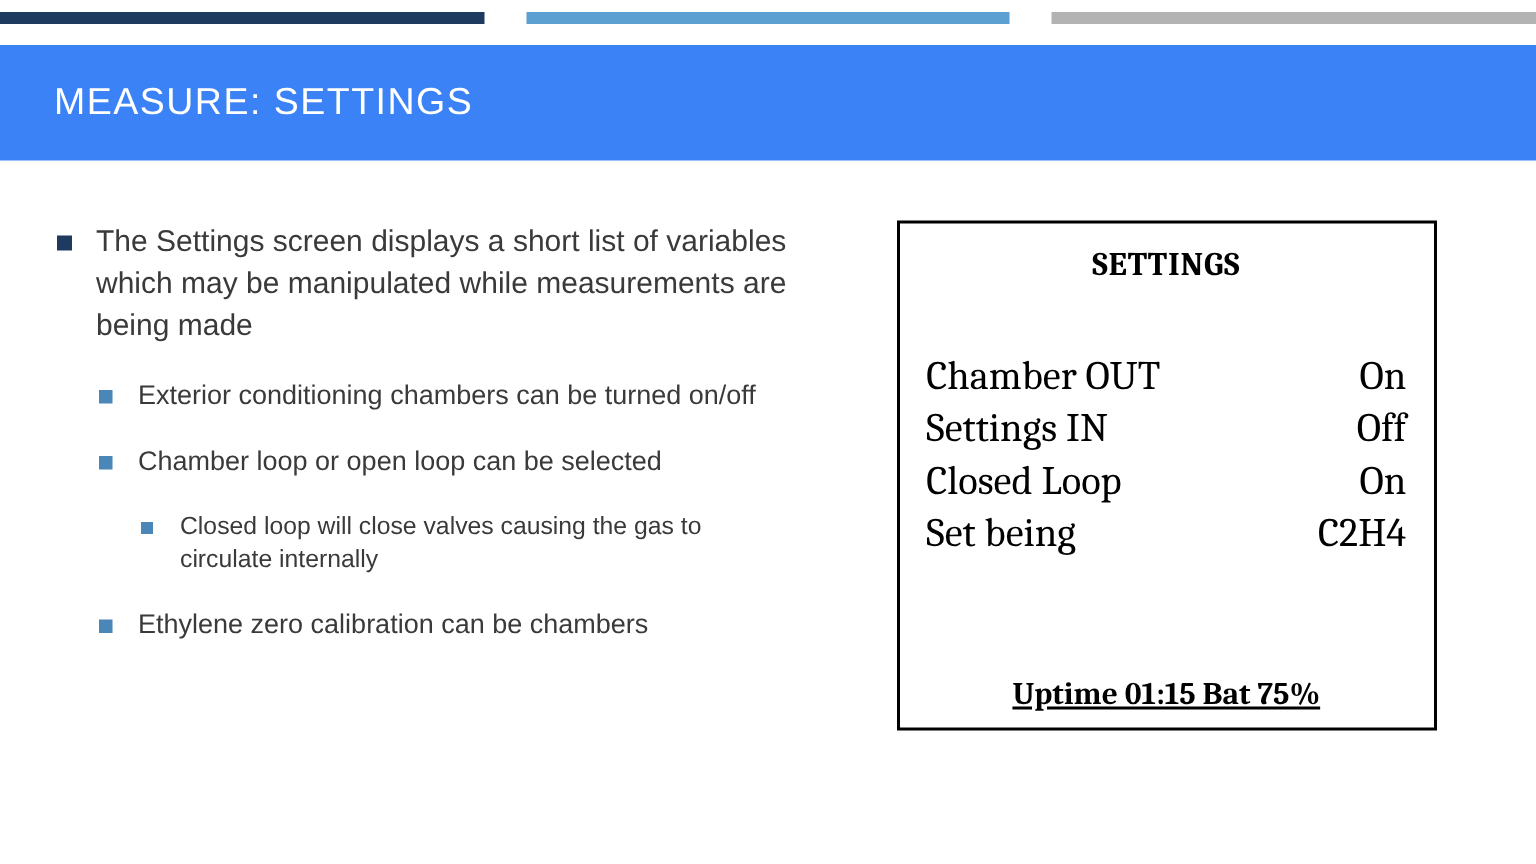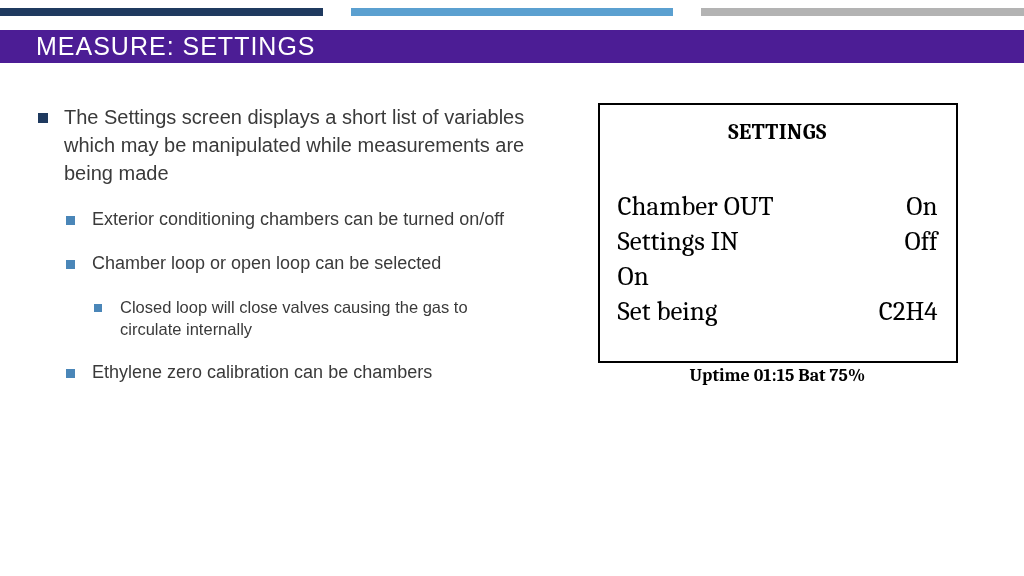--- a/index.html
+++ b/index.html
@@ -16,23 +16,23 @@
     height: 8px;
     margin: 8px 0 14px 0;
     gap: 28px;
   }
   .top-accent div { flex: 1; height: 100%; }
   .seg1 { background: #1f3a5f; }
   .seg2 { background: #5ba0d0; }
   .seg3 { background: #b3b3b3; }
 
   .title-bar {
-    background: #4c1d95;
+    background: #3b82f6;
     color: #ffffff;
-    padding: 2px 36px;
+    padding: 24px 36px;
     font-size: 25px;
     font-weight: 400;
     letter-spacing: 1px;
   }
 
   .content {
     display: flex;
     padding: 40px 36px 20px 36px;
     gap: 40px;
   }
@@ -89,21 +89,21 @@
   ul.bullets ul ul > li::before {
     width: 8px;
     height: 8px;
     top: 8px;
     background: #4a86b8;
   }
 
   .panel {
     border: 2px solid #000;
     width: 360px;
-    height: 260px;
+    height: 340px;
     padding: 14px 18px 4px 18px;
     font-family: Cambria, Georgia, "Times New Roman", serif;
     color: #000;
     display: flex;
     flex-direction: column;
   }
   .panel-title {
     text-align: center;
     font-weight: 700;
     font-size: 22px;
@@ -112,24 +112,25 @@
   }
   .panel-rows { flex: 1; }
   .panel-row {
     display: flex;
     justify-content: space-between;
     font-size: 27px;
     margin-bottom: 4px;
   }
   .panel-status {
     text-align: center;
-    font-size: 18px;
+    font-size: 21px;
     font-weight: 700;
     margin-top: 34px;
     margin-bottom: 6px;
+    text-decoration: underline;
   }
 </style>
 </head>
 <body>
 
 <div class="top-accent">
   <div class="seg1"></div>
   <div class="seg2"></div>
   <div class="seg3"></div>
 </div>
@@ -163,20 +164,21 @@
       <div class="panel-rows">
         <div class="panel-row">
           <span>Chamber OUT</span>
           <span>On</span>
         </div>
         <div class="panel-row">
           <span>Settings IN</span>
           <span>Off</span>
         </div>
         <div class="panel-row">
+          <span>Closed Loop</span>
           <span>On</span>
         </div>
         <div class="panel-row">
           <span>Set being</span>
           <span>C2H4</span>
         </div>
       </div>
       <div class="panel-status">Uptime 01:15 Bat 75%</div>
     </div>
   </div>

